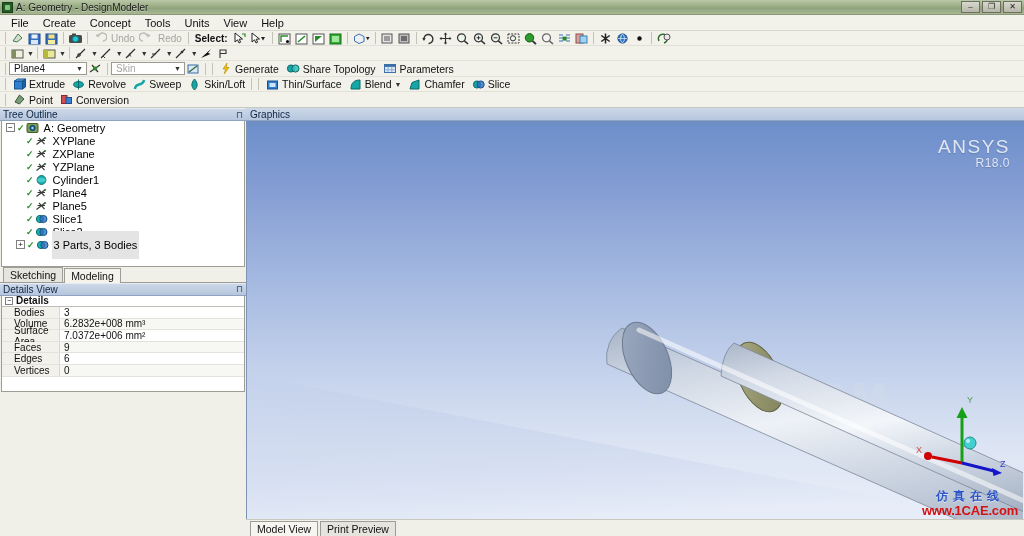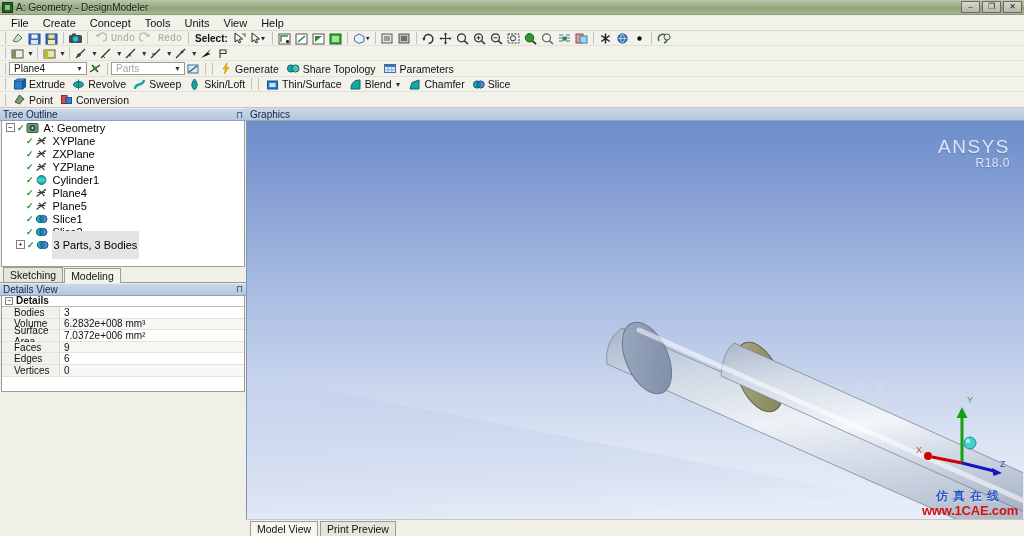--- a/index.html
+++ b/index.html
@@ -74,21 +74,21 @@
   .sep {
     width: 1px; height: 12px; background: #c4c3b8;
     margin: 0 3px; flex: none;
   }
   .ticon {
     width: 15px; height: 13px; margin: 0 1px; flex: none;
     position: relative; display: inline-block;
   }
   .ticon svg { display:block; }
   .tlabel { font-size: 10px; color: #444; margin: 0 3px; }
-  .tlabel.dis { color: #a6a6a0; font-family: Liberation Mono, monospace; }
+  .tlabel.dis { color: #a6a6a0; }
   .tbtn {
     display: flex; align-items: center; gap: 2px;
     padding: 16px 3px; height: 14px; font-size: 10.5px; color: #111;
     white-space: nowrap; flex: none;
   }
   .caret { font-size: 7px; color: #333; margin-left: 1px; }
 
   .combo {
     height: 13px; min-width: 70px;
     background: #fff; border: 1px solid #9a9a90;
@@ -525,21 +525,21 @@
       <span class="ca">▼</span>
     </div>
     <span class="ticon">
       <svg width="15" height="13" viewBox="0 0 15 13">
           <path d="M2 10 L12 3 M4 3 L10 10" stroke="#333" stroke-width="1.2"></path>
           <circle cx="7" cy="6.5" r="2" fill="#2a8a2a"></circle>
         </svg>
     </span>
     <div class="sep"></div>
     <div class="combo dis" style="width:74px">
-      <span>Parts</span>
+      <span>Skin</span>
       <span class="ca">▼</span>
     </div>
     <span class="ticon">
       <svg width="15" height="13" viewBox="0 0 15 13">
           <rect x="2" y="3" width="10" height="8" fill="#dbe8f7" stroke="#3a6fa8"></rect>
           <path d="M3 10 L11 4" stroke="#2a6a2a" stroke-width="1.2"></path>
         </svg>
     </span>
     <div class="sep"></div>
     <div class="sep"></div>

